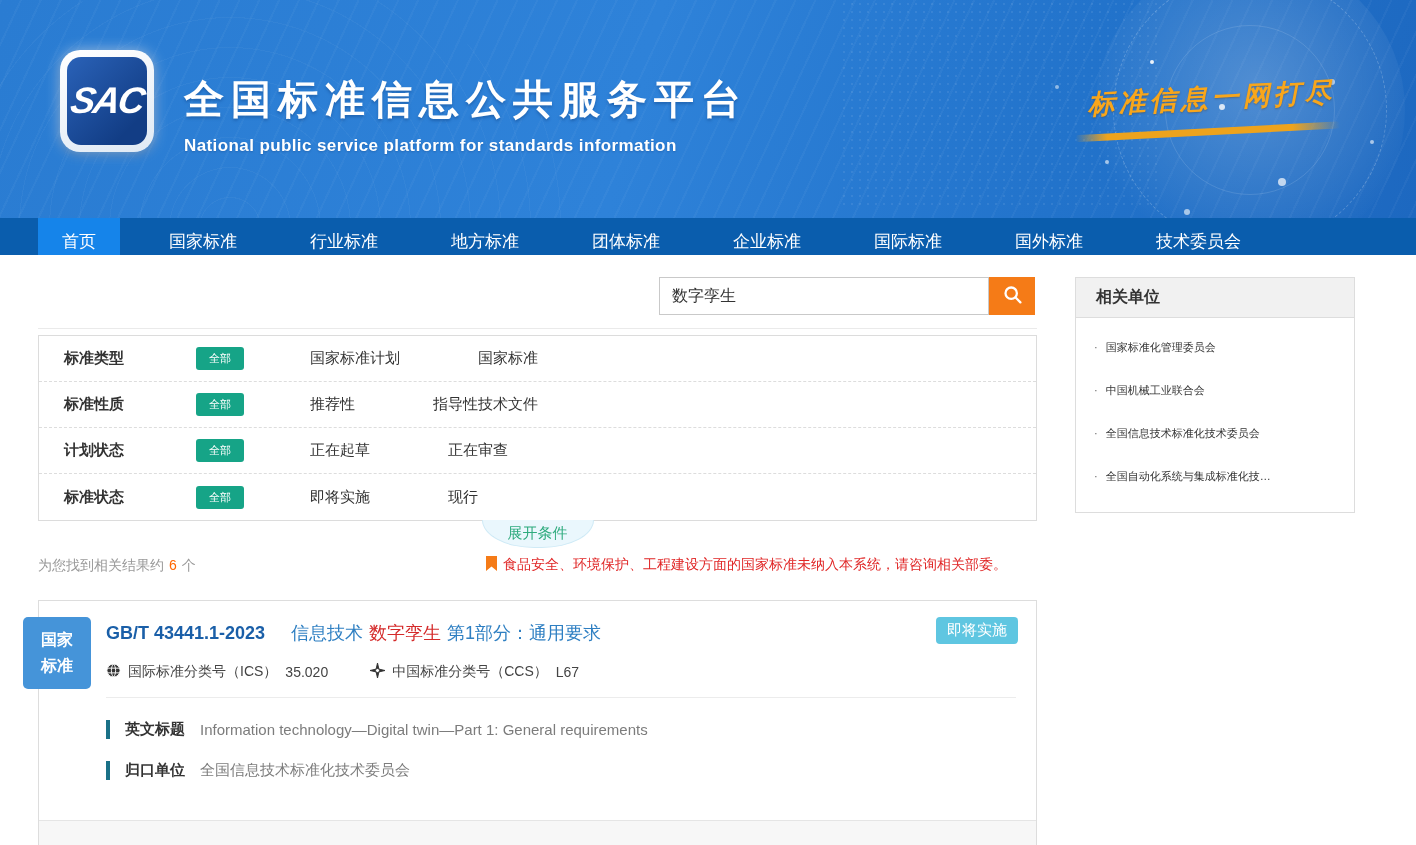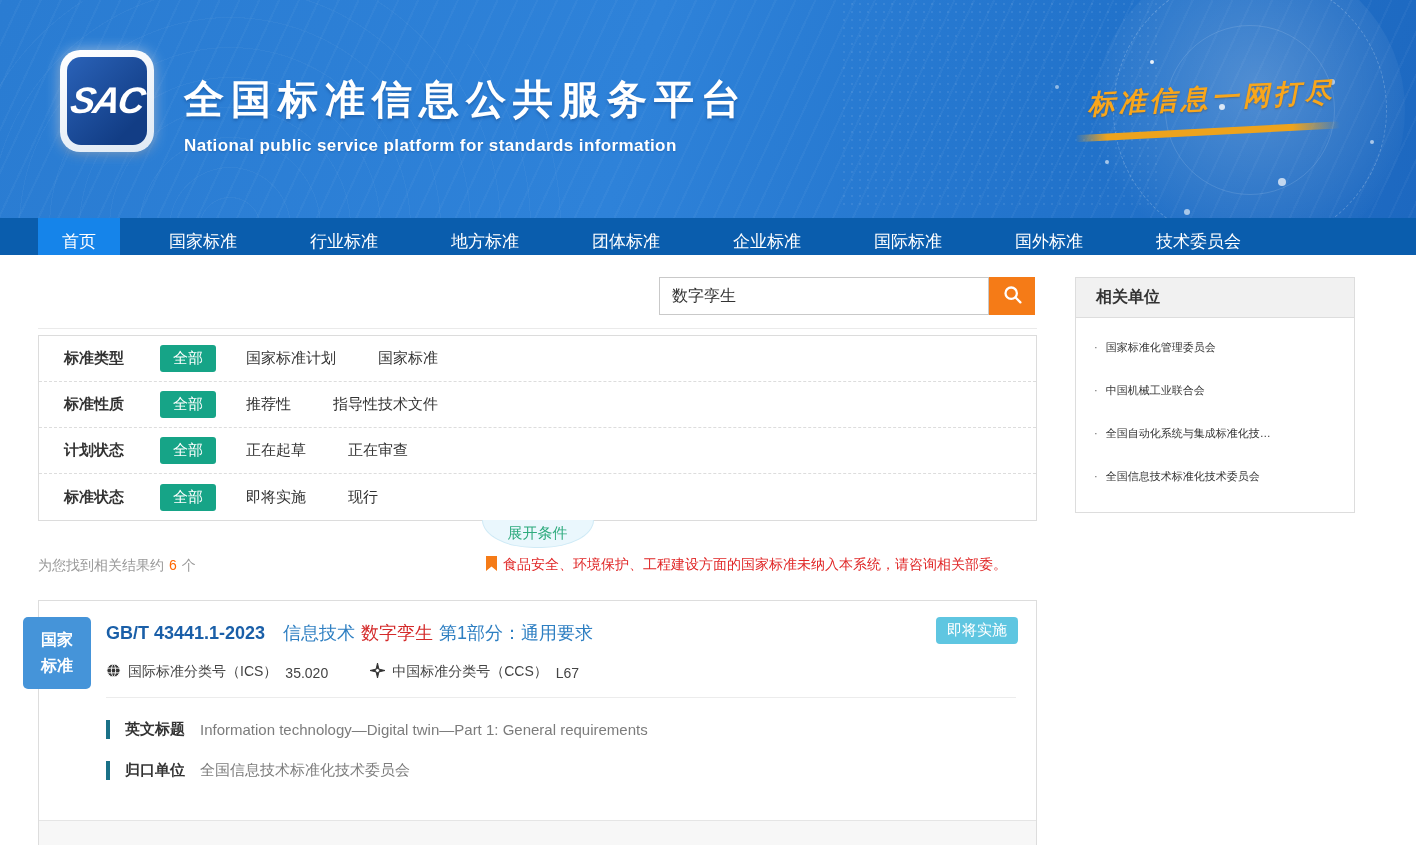--- a/index.html
+++ b/index.html
@@ -48,49 +48,49 @@
 
   .heading-row { position:relative; height:52px; border-bottom:1px solid #eaeaea; }
   .section-title { display:inline-block; width:106px; font-size:20px; font-weight:bold; color:var(--section-blue,#1767b3);
     padding-bottom:17px; border-bottom:4px solid #1a79c7; }
   .search-box { position:absolute; right:2px; top:0; display:flex; }
   .search-input { width:330px; height:38px; border:1px solid #c9c9c9; font-size:16px; color:#333; padding:0 12px; outline:none; }
   .search-btn { width:46px; height:38px; background:var(--accent-orange,#f57b17); border:none; cursor:pointer;
     display:flex; align-items:center; justify-content:center; }
 
   .filter-panel { margin-top:6px; border:1px solid #dcdcdc; background:#fff; }
-  .f-row { height:46px; display:flex; align-items:center; padding-left:25px; border-bottom:1px dashed #ddd; }
+  .f-row { height:46px; display:flex; align-items:center; padding-left:25px; border-bottom:1px dashed #ddd;gap:36px; }
   .f-row:last-child { border-bottom:none; }
   .f-label { font-weight:bold; color:#333; font-size:15px; width:96px; }
-  .f-all { background:var(--filter-green,#16a487); color:#fff; font-size:15px; padding:4px 13px; border-radius:3px; margin-right:30px; cursor:pointer; }
+  .f-all { background:var(--filter-green,#16a487); color:#fff; font-size:11px; padding:4px 13px; border-radius:3px; margin-right:30px; cursor:pointer; }
   .f-opt { color:#333; font-size:15px; margin-right:42px; cursor:pointer; }
 
   .expand-pill { width:112px; margin:-1px auto 0; text-align:center; background:#eaf7fd; border:1px solid #cfeaf6; border-top:none;
     color:var(--expand-green,#2fab7e); font-size:15px; height:28px; line-height:25px; cursor:pointer;
     border-radius:0 0 56px 56px / 0 0 30px 30px; }
 
   .results-row { position:relative; margin-top:8px; height:22px; }
   .summary { color:#999; font-size:14px; }
   .summary b { color:var(--count-orange,#ff6600); font-weight:normal; margin:0 5px; }
   .notice { position:absolute; left:448px; top:0; display:flex; align-items:center; color:var(--notice-red,#e02626); font-size:14px; }
   .notice svg { margin-right:6px; }
 
   
   .card { position:relative; margin-top:22px; width:999px; border:1px solid #ddd; background:#fff; }
   .badge { position:absolute; left:-16px; top:16px; width:68px; padding:10px 0; background:var(--badge-blue,#4594d9);
     border-radius:5px; color:#fff; font-weight:bold; font-size:16px; text-align:center; line-height:26px; cursor:pointer; }
   .status-badge { position:absolute; top:16px; right:18px; background:var(--status-blue,#5fc6e1); color:#fff; font-size:15px;
     padding:4px 11px; border-radius:4px; }
   .card-main { padding:20px 20px 20px 67px; }
   .card-title { font-size:18px; cursor:pointer; }
-  .t-code { color:var(--title-blue,#1a5fa8); font-weight:bold; margin-right:18px; }
+  .t-code { color:var(--title-blue,#1a5fa8); font-weight:bold; margin-right:26px; }
   .t-seg { color:var(--link-blue,#2e7fc2); }
   .t-hl { color:var(--highlight-red,#d42a2a); margin:0 6px; }
   .meta-row { margin-top:18px; display:flex; align-items:center; color:#444; font-size:14px; }
-  .meta-item { display:flex; align-items:flex-end; }
+  .meta-item { display:flex; align-items:center; }
   .meta-item + .meta-item { margin-left:42px; }
   .meta-item svg { margin-right:7px; }
   .meta-label { margin-right:8px; }
   .card-divider { border-bottom:1px solid #ececec; margin-top:16px; }
   .attr-row { display:flex; align-items:center; margin-top:22px; }
   .attr-bar { width:4px; height:19px; background:var(--teal-bar,#1a7187); margin-right:15px; }
   .attr-label { font-weight:bold; color:#333; font-size:15px; margin-right:15px; white-space:nowrap; }
   .attr-value { color:#7c7c7c; font-size:15px; }
   .card-footer { margin-top:20px; background:#f7f7f7; border-top:1px solid #e5e5e5; height:46px;
     display:flex; justify-content:flex-end; align-items:center; padding-right:20px; font-size:15px; color:#333; }
@@ -252,17 +252,17 @@
         
       </div>
     </div>
   </div>
 
   <div class="sidebar">
     <div class="sb-header">相关单位</div>
     <div class="sb-list">
       <div class="sb-item"><span class="sb-dot">·</span><span>国家标准化管理委员会</span></div>
       <div class="sb-item"><span class="sb-dot">·</span><span>中国机械工业联合会</span></div>
+      <div class="sb-item"><span class="sb-dot">·</span><span>全国信息技术标准化技术委员会</span></div>
       <div class="sb-item"><span class="sb-dot">·</span><span>全国自动化系统与集成标准化技…</span></div>
-      <div class="sb-item"><span class="sb-dot">·</span><span>全国信息技术标准化技术委员会</span></div>
     </div>
   </div>
 </div>
 
 </body></html>

